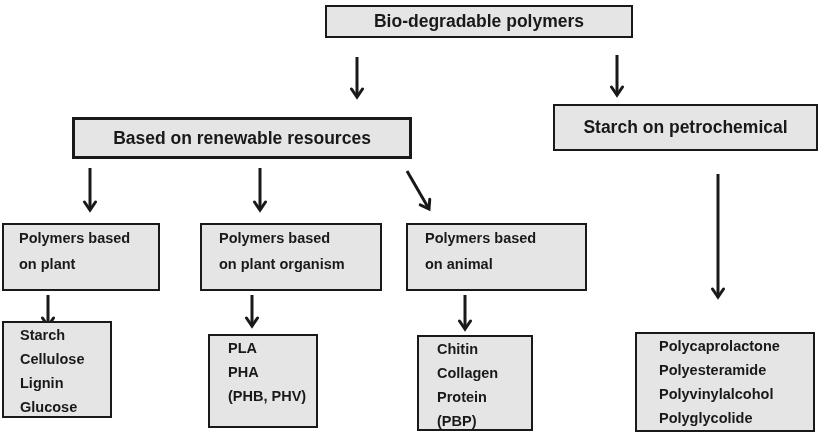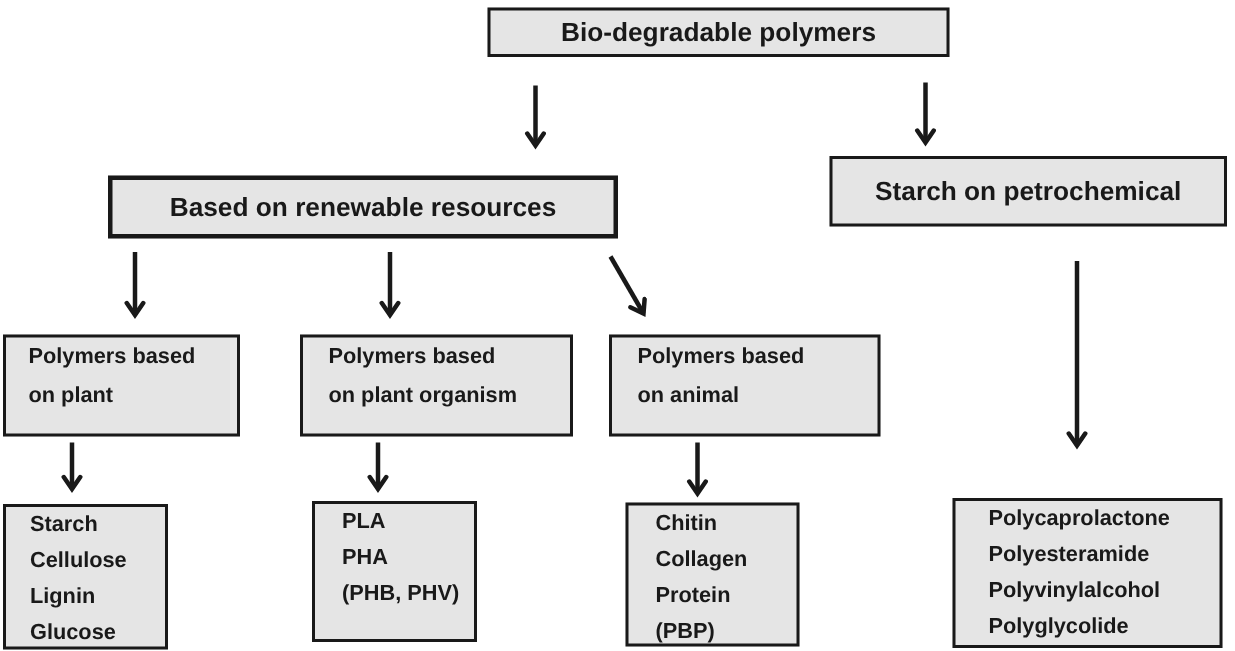--- a/index.html
+++ b/index.html
@@ -51,21 +51,21 @@
     padding-left: 15px;
   }
   .plant-box  { left: 2px;   top: 223px; width: 158px; height: 68px; }
   .micro-box  { left: 200px; top: 223px; width: 182px; height: 68px; padding-left: 17px; }
   .animal-box { left: 406px; top: 223px; width: 181px; height: 68px; padding-left: 17px; }
   .level4 {
     font-size: 14.5px;
     line-height: 24px;
     padding-left: 16px;
   }
-  .starch-list { left: 2px;   top: 336px; width: 110px; height: 97px;  }
+  .starch-list { left: 2px;   top: 321px; width: 110px; height: 97px;  }
   .pla-list    { left: 208px; top: 334px; width: 110px; height: 94px;  padding-left: 18px; }
   .chitin-list { left: 417px; top: 335px; width: 116px; height: 96px;  padding-left: 18px; }
   .petro-list  { left: 635px; top: 332px; width: 180px; height: 100px; padding-left: 22px; }
 </style>
 </head>
 <body>
 
 <div class="stage">
 
   <svg class="arrows" width="823" height="434" viewBox="0 0 823 434" xmlns="http://www.w3.org/2000/svg">

